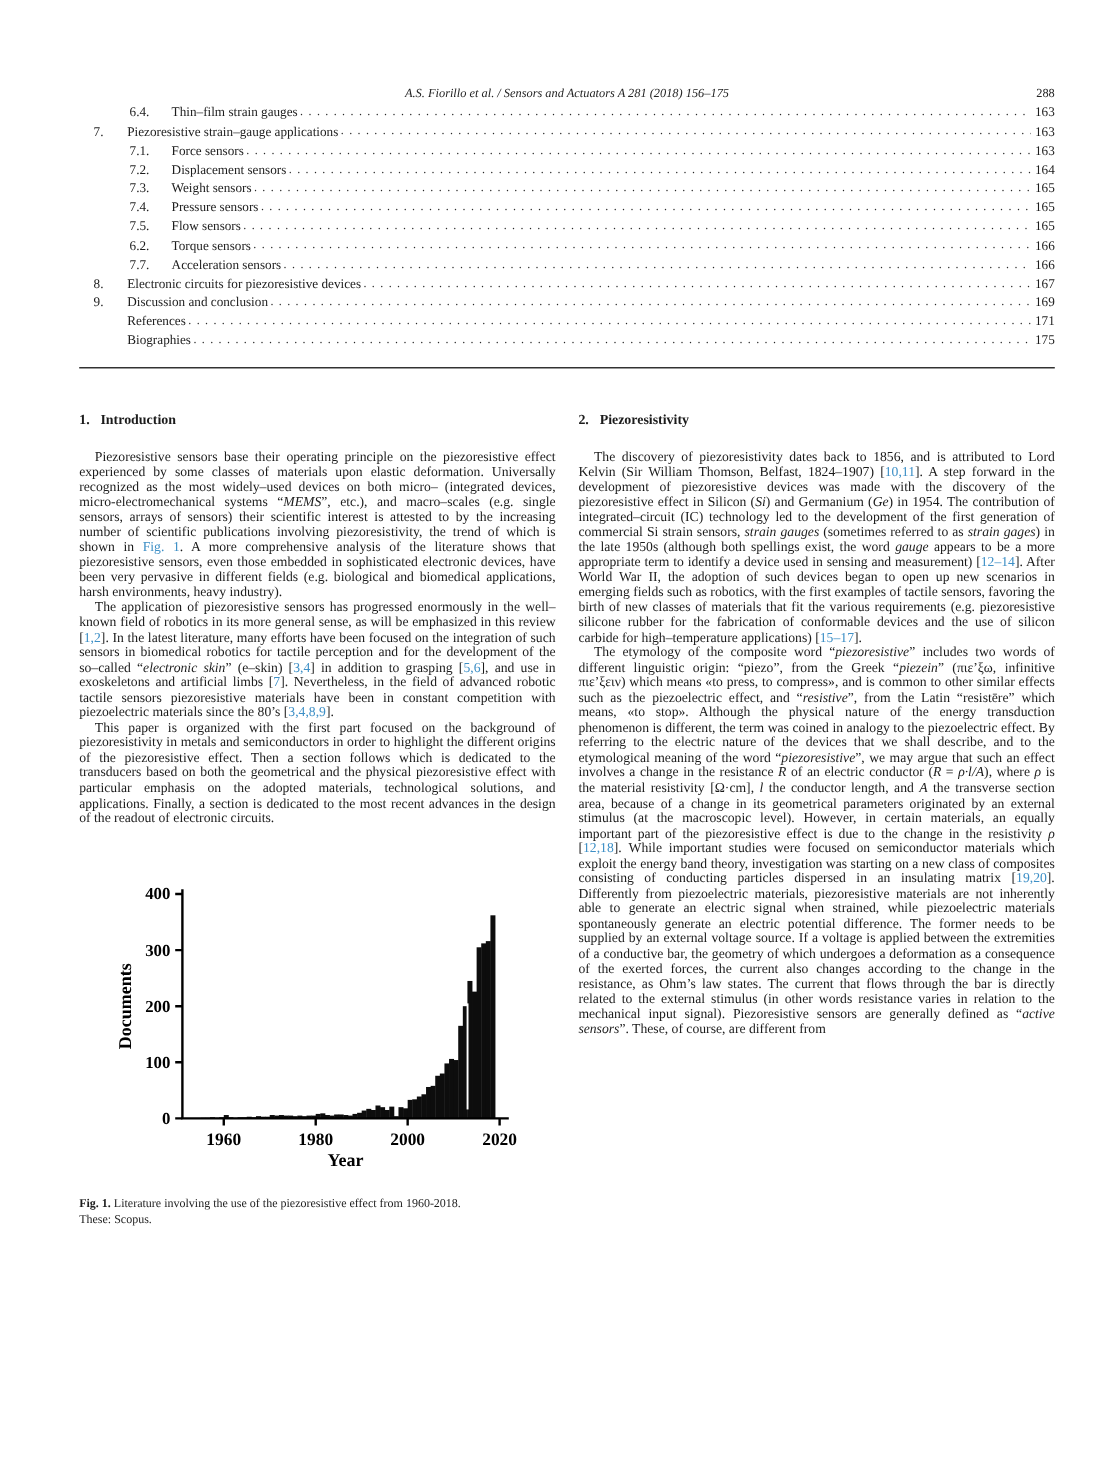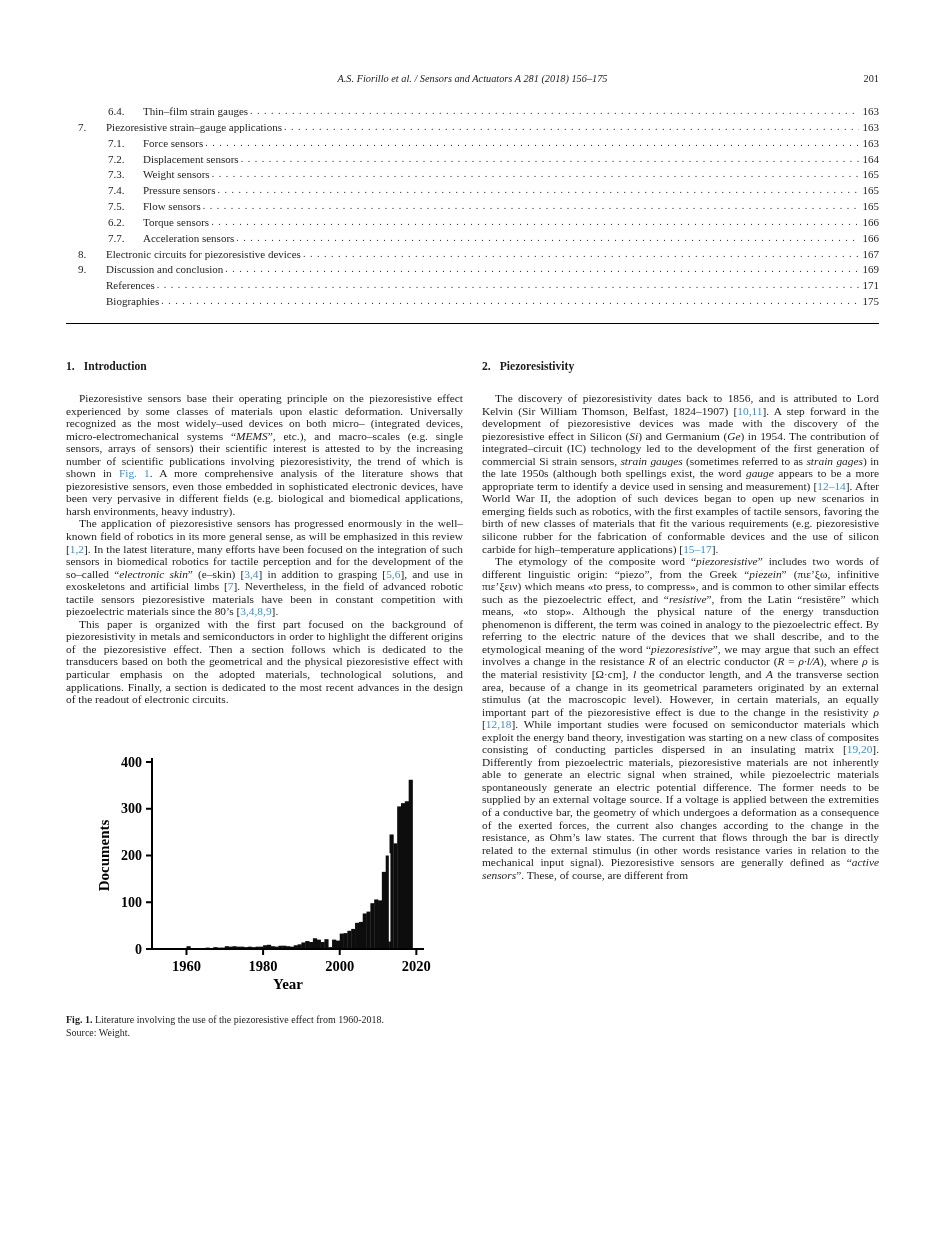--- a/index.html
+++ b/index.html
@@ -12,21 +12,21 @@
     overflow: hidden;
   }
   .content { position: absolute; left: 66px; top: 0; width: 813px; }
 
   
   .runhead { position: relative; margin-top: 73px; height: 14px; font-size: 10.3px; }
   .runhead .jref { display:block; text-align:center; font-style: italic; color:#222; }
   .runhead .pageno { position:absolute; right:0; top:0; font-style: normal; color:#222; }
 
   
-  .toc { margin-top: 17px; font-size: 11px; line-height: 14.85px; color:#1d1d1d; }
+  .toc { font-size: 11px; line-height: 14.85px; color:#1d1d1d; }
   .toc-row { display: flex; align-items: baseline; }
   .toc-num { flex: 0 0 auto; }
   .toc-row.lvl1 .toc-num { width: 28px; margin-left: 12px; }
   .toc-row.lvl2 .toc-num { width: 35px; margin-left: 42px; }
   .toc-row.lvl1.nonum .toc-num { width: 0; margin-left: 40px; }
   .toc-title { flex: 0 0 auto; padding-right: 2px; }
   .toc-leader { flex: 1 1 auto; overflow: hidden; white-space: nowrap; position: relative; top: -1px; }
   .toc-leader::after {
     content: ". . . . . . . . . . . . . . . . . . . . . . . . . . . . . . . . . . . . . . . . . . . . . . . . . . . . . . . . . . . . . . . . . . . . . . . . . . . . . . . . . . . . . . . . . . . . . . . . . . . . . . . . . . . . . . . . . . . . . . . . . . . . . . . . . . . . . . . . . . . . . . . .";
     font-size: 10px; letter-spacing: 1px; color:#2a2a2a;
@@ -51,21 +51,21 @@
   svg text { font-family: "Liberation Serif", serif; }
 </style>
 </head>
 <body>
 
 <div class="page">
   <div class="content">
 
     <div class="runhead">
       <span class="jref">A.S. Fiorillo et al. / Sensors and Actuators A 281 (2018) 156–175</span>
-      <span class="pageno">201</span>
+      <span class="pageno">288</span>
     </div>
 
     <div class="toc">
         <div class="toc-row lvl2">
           <span class="toc-num">6.4.</span>
           <span class="toc-title">Thin–film strain gauges</span>
           <span class="toc-leader"></span>
           <span class="toc-page">163</span>
         </div>
         <div class="toc-row lvl1">
@@ -237,21 +237,21 @@
                 <text x="167.10" y="221" text-anchor="middle" font-size="14.5" font-weight="bold" fill="#000">1980</text>
                 <line x1="243.72" y1="199" x2="243.72" y2="205" stroke="#000" stroke-width="2"></line>
                 <text x="243.72" y="221" text-anchor="middle" font-size="14.5" font-weight="bold" fill="#000">2000</text>
                 <line x1="320.34" y1="199" x2="320.34" y2="205" stroke="#000" stroke-width="2"></line>
                 <text x="320.34" y="221" text-anchor="middle" font-size="14.5" font-weight="bold" fill="#000">2020</text>
                 <text x="192" y="239" text-anchor="middle" font-size="15" font-weight="bold" fill="#000">Year</text>
                 <text x="13" y="105.5" text-anchor="middle" font-size="15" font-weight="bold" fill="#000" transform="rotate(-90 13 105.5)">Documents</text>
               </svg></div>
           <div class="fig-caption">
             <span class="figlabel">Fig. 1.</span><span> Literature involving the use of the piezoresistive effect from 1960-2018.</span><br>
-            <span>Source: Weight.</span>
+            <span>These: Scopus.</span>
           </div>
         </div>
       </div>
 
       <div class="col">
         <h2 class="sec-heading"><span class="sec-num">2.</span><span>Piezoresistivity</span></h2>
         <p class="body-par">The discovery of piezoresistivity dates back to 1856, and is attributed to Lord Kelvin (Sir William Thomson, Belfast, 1824–1907) [<span class="cite">10,11</span>]. A step forward in the development of piezoresistive devices was made with the discovery of the piezoresistive effect in Silicon (<em class="it">Si</em>) and Germanium (<em class="it">Ge</em>) in 1954. The contribution of integrated–circuit (IC) technology led to the development of the first generation of commercial Si strain sensors, <em class="it">strain gauges</em> (sometimes referred to as <em class="it">strain gages</em>) in the late 1950s (although both spellings exist, the word <em class="it">gauge</em> appears to be a more appropriate term to identify a device used in sensing and measurement) [<span class="cite">12–14</span>]. After World War II, the adoption of such devices began to open up new scenarios in emerging fields such as robotics, with the first examples of tactile sensors, favoring the birth of new classes of materials that fit the various requirements (e.g. piezoresistive silicone rubber for the fabrication of conformable devices and the use of silicon carbide for high–temperature applications) [<span class="cite">15–17</span>].</p>
         <p class="body-par">The etymology of the composite word “<em class="it">piezoresistive</em>” includes two words of different linguistic origin: “piezo”, from the Greek “<em class="it">piezein</em>” (πιε’ξω, infinitive πιε’ξειν) which means «to press, to compress», and is common to other similar effects such as the piezoelectric effect, and “<em class="it">resistive</em>”, from the Latin “resistēre” which means, «to stop». Although the physical nature of the energy transduction phenomenon is different, the term was coined in analogy to the piezoelectric effect. By referring to the electric nature of the devices that we shall describe, and to the etymological meaning of the word “<em class="it">piezoresistive</em>”, we may argue that such an effect involves a change in the resistance <em class="it">R</em> of an electric conductor (<em class="it">R</em> = <em class="it">ρ·l/A</em>), where <em class="it">ρ</em> is the material resistivity [Ω·cm], <em class="it">l</em> the conductor length, and <em class="it">A</em> the transverse section area, because of a change in its geometrical parameters originated by an external stimulus (at the macroscopic level). However, in certain materials, an equally important part of the piezoresistive effect is due to the change in the resistivity <em class="it">ρ</em> [<span class="cite">12,18</span>]. While important studies were focused on semiconductor materials which exploit the energy band theory, investigation was starting on a new class of composites consisting of conducting particles dispersed in an insulating matrix [<span class="cite">19,20</span>]. Differently from piezoelectric materials, piezoresistive materials are not inherently able to generate an electric signal when strained, while piezoelectric materials spontaneously generate an electric potential difference. The former needs to be supplied by an external voltage source. If a voltage is applied between the extremities of a conductive bar, the geometry of which undergoes a deformation as a consequence of the exerted forces, the current also changes according to the change in the resistance, as Ohm’s law states. The current that flows through the bar is directly related to the external stimulus (in other words resistance varies in relation to the mechanical input signal). Piezoresistive sensors are generally defined as “<em class="it">active sensors</em>”. These, of course, are different from</p>
       </div>
 

